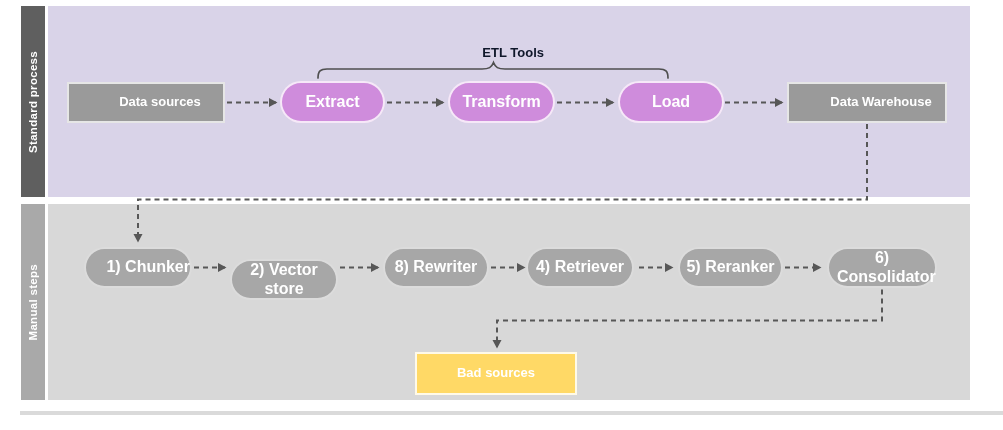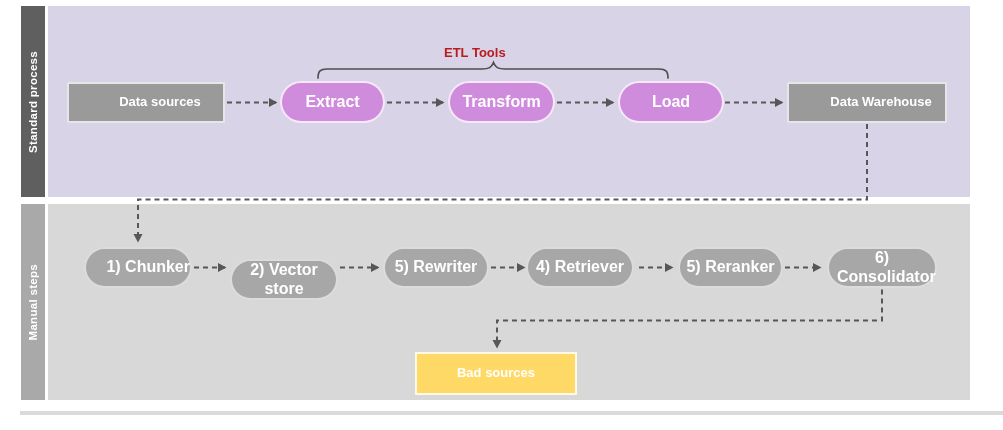--- a/index.html
+++ b/index.html
@@ -24,21 +24,21 @@
   }
   .rect-gray{background:#9a9a9a;padding-left:28px;}
   .pill{border-radius:21px;font-size:16px;}
   .pill-purple{background:#cf8cdc;border-color:rgba(255,255,255,0.8);}
   .pill-gray{background:#a7a7a7;border-color:rgba(226,226,226,0.9);}
   .rect-yellow{background:#ffd966;border-color:rgba(255,255,255,0.85);}
   .label-narrow{display:inline-block;}
   .w72{max-width:72px;}
   .w90{max-width:90px;}
   .etl-label{
-    color:#b91c1c;font-weight:bold;font-size:13px;text-align:left;
+    color:#0f172a;font-weight:bold;font-size:13px;text-align:right;
   }
   .bottom-rule{background:#dadada;}
   svg.overlay{position:absolute;left:0;top:0;pointer-events:none;}
 </style>
 </head>
 <body>
 
 <div class="canvas">
 
   <div class="abs lane-sidebar sidebar-1" style="left:21px;top:6px;width:24px;height:191px;">
@@ -87,21 +87,21 @@
   <div class="abs node pill pill-purple" style="left:618px;top:81px;width:106px;height:42px;">Load</div>
   <div class="abs node rect-gray" style="left:787px;top:82px;width:160px;height:41px;text-align:right;">Data Warehouse</div>
 
   <div class="abs node pill pill-gray" style="left:84px;top:247px;width:108px;height:41px;justify-content:flex-end;">
     <span class="label-narrow">1) Chunker</span>
   </div>
   <div class="abs node pill pill-gray" style="left:230px;top:259px;width:108px;height:41px;">
     <span class="label-narrow w72">2) Vector store</span>
   </div>
   <div class="abs node pill pill-gray" style="left:383px;top:247px;width:106px;height:41px;">
-    <span class="label-narrow">5) Rewriter</span>
+    <span class="label-narrow">8) Rewriter</span>
   </div>
   <div class="abs node pill pill-gray" style="left:526px;top:247px;width:108px;height:41px;">
     <span class="label-narrow">4) Retriever</span>
   </div>
   <div class="abs node pill pill-gray" style="left:678px;top:247px;width:105px;height:41px;">
     <span class="label-narrow">5) Reranker</span>
   </div>
   <div class="abs node pill pill-gray" style="left:827px;top:247px;width:110px;height:41px;">
     <span class="label-narrow w90">6) Consolidator</span>
   </div>

